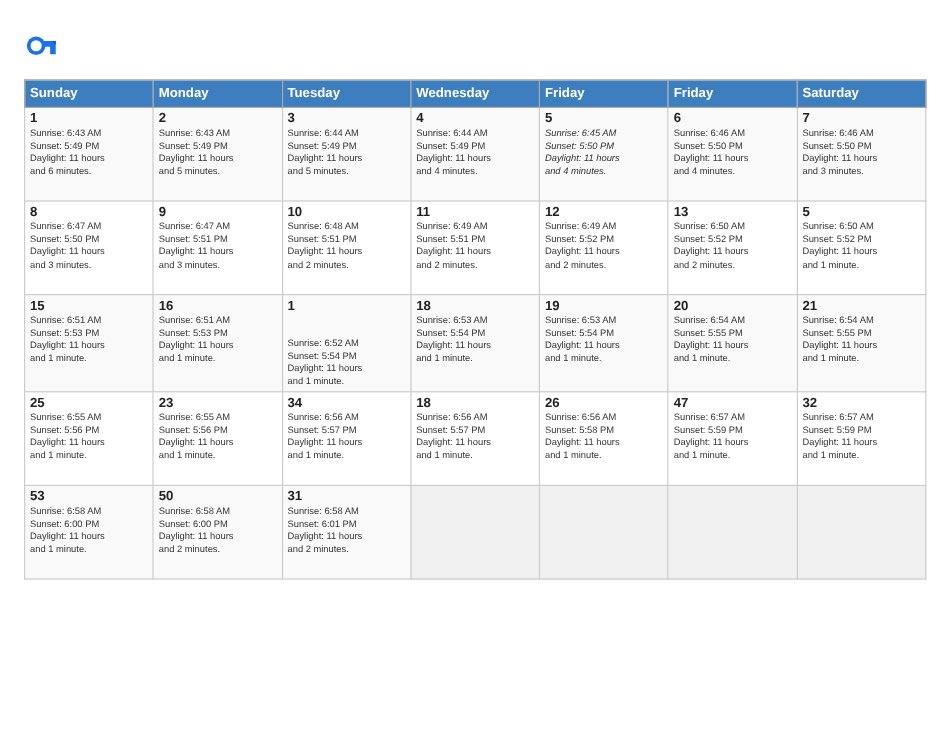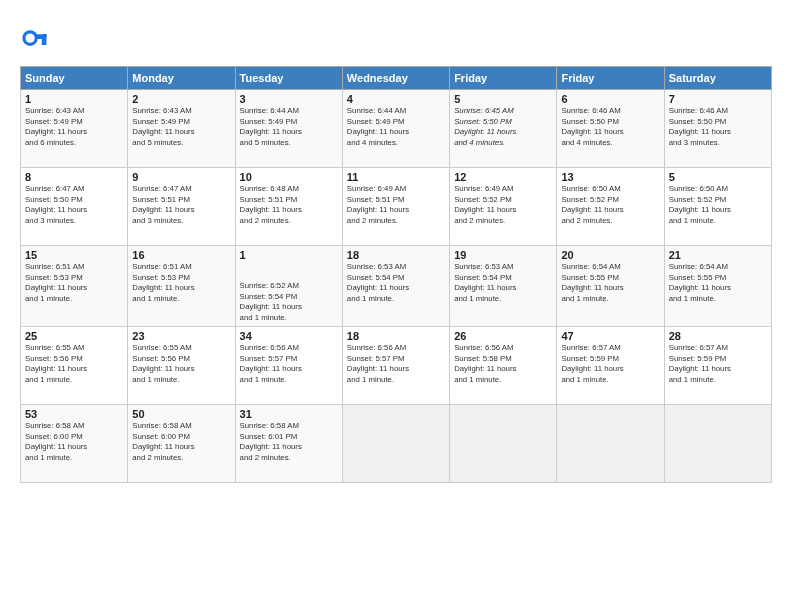--- a/index.html
+++ b/index.html
@@ -329,21 +329,21 @@
 and 1 minute.</div>
           </td>
           <td>
             <span class="day-num">47</span>
             <div class="day-info" style="white-space: pre-line;">Sunrise: 6:57 AM
 Sunset: 5:59 PM
 Daylight: 11 hours
 and 1 minute.</div>
           </td>
           <td>
-            <span class="day-num">28</span>
+            <span class="day-num">32</span>
             <div class="day-info" style="white-space: pre-line;">Sunrise: 6:57 AM
 Sunset: 5:59 PM
 Daylight: 11 hours
 and 1 minute.</div>
           </td>
         </tr>
         <tr>
           <td>
             <span class="day-num">53</span>
             <div class="day-info" style="white-space: pre-line;">Sunrise: 6:58 AM

